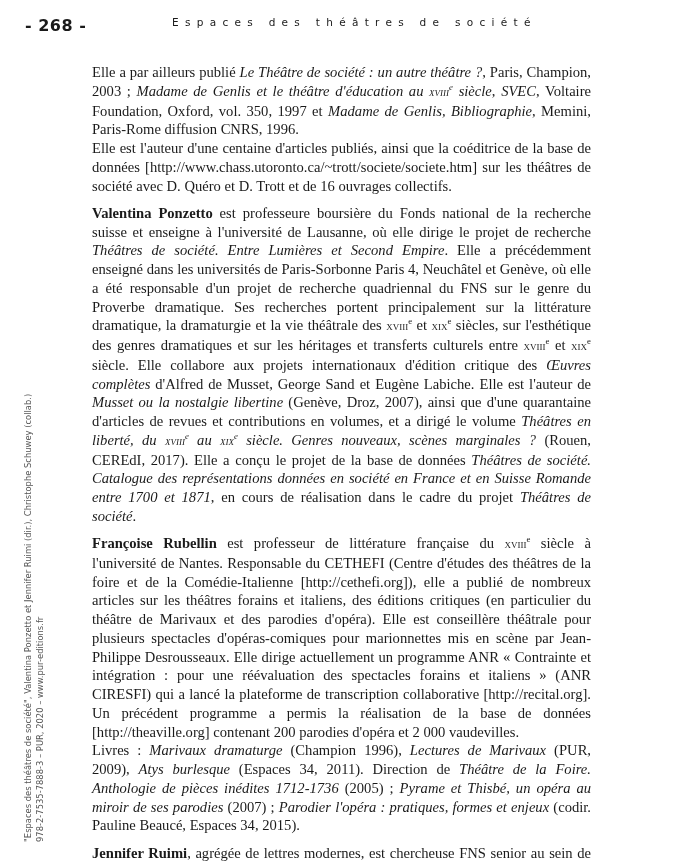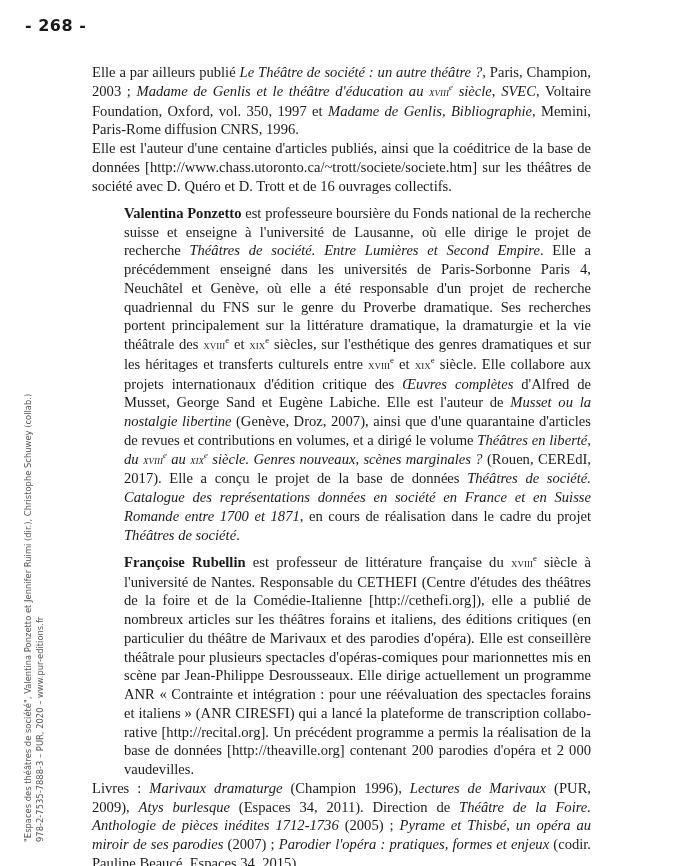--- a/index.html
+++ b/index.html
@@ -17,37 +17,38 @@
     position: absolute; left: 172px; top: 0;
     font-family: "DejaVu Sans", "Liberation Sans", sans-serif;
     font-size: 10.5px; letter-spacing: 6.3px; color: #1a1a1a;
   }
   .text-block {
     position: absolute; left: 92px; top: 63px; width: 499px;
     font-size: 14.6px; line-height: 18.75px; text-align: justify;
     hyphens: manual;
   }
   .text-block p { margin: 0; }
-  .text-block p.gap { margin-top: 8.5px; margin-left: 32px; }
+  .text-block p.gap { margin-top: 8.5px; }
   .sc { font-variant: small-caps; font-size: 0.92em; }
   .sup { font-size: 0.6em; vertical-align: super; line-height: 0; }
   i { font-style: italic; }
   b { font-weight: bold; }
   .side-note {
     position: absolute; left: 22px; top: 842px;
     transform: rotate(-90deg); transform-origin: 0 0;
     font-family: "DejaVu Sans", "Liberation Sans", sans-serif;
     font-size: 8.4px; line-height: 12px; color: #555; white-space: nowrap;
   }
 </style>
 </head>
 <body>
 
 <div class="header">
   <span class="folio">- 268 -</span>
+  <span class="running-title">Espaces des théâtres de société</span>
 </div>
 
 <div class="side-note">
   <div>"Espaces des théâtres de société", Valentina Ponzetto et Jennifer Ruimi (dir.), Christophe Schuwey (collab.)</div>
   <div>978-2-7535-7888-3 – PUR, 2020 – www.pur-editions.fr</div>
 </div>
 
 <div class="text-block">
 
   <p><span>Elle a par ailleurs publié </span><i>Le Théâtre de société : un autre théâtre ?</i><span>, Paris, Champion, 2003 ; </span><i><span>Madame de Genlis et le théâtre d'éducation au </span><span class="sc">xviii</span><span class="sup">e</span><span> siècle</span></i><span>, </span><i>SVEC</i><span>, Voltaire Foundation, Oxford, vol. 350, 1997 et </span><i>Madame de Genlis, Bibliographie</i><span>, Memini, Paris-Rome diffusion CNRS, 1996.</span></p>

